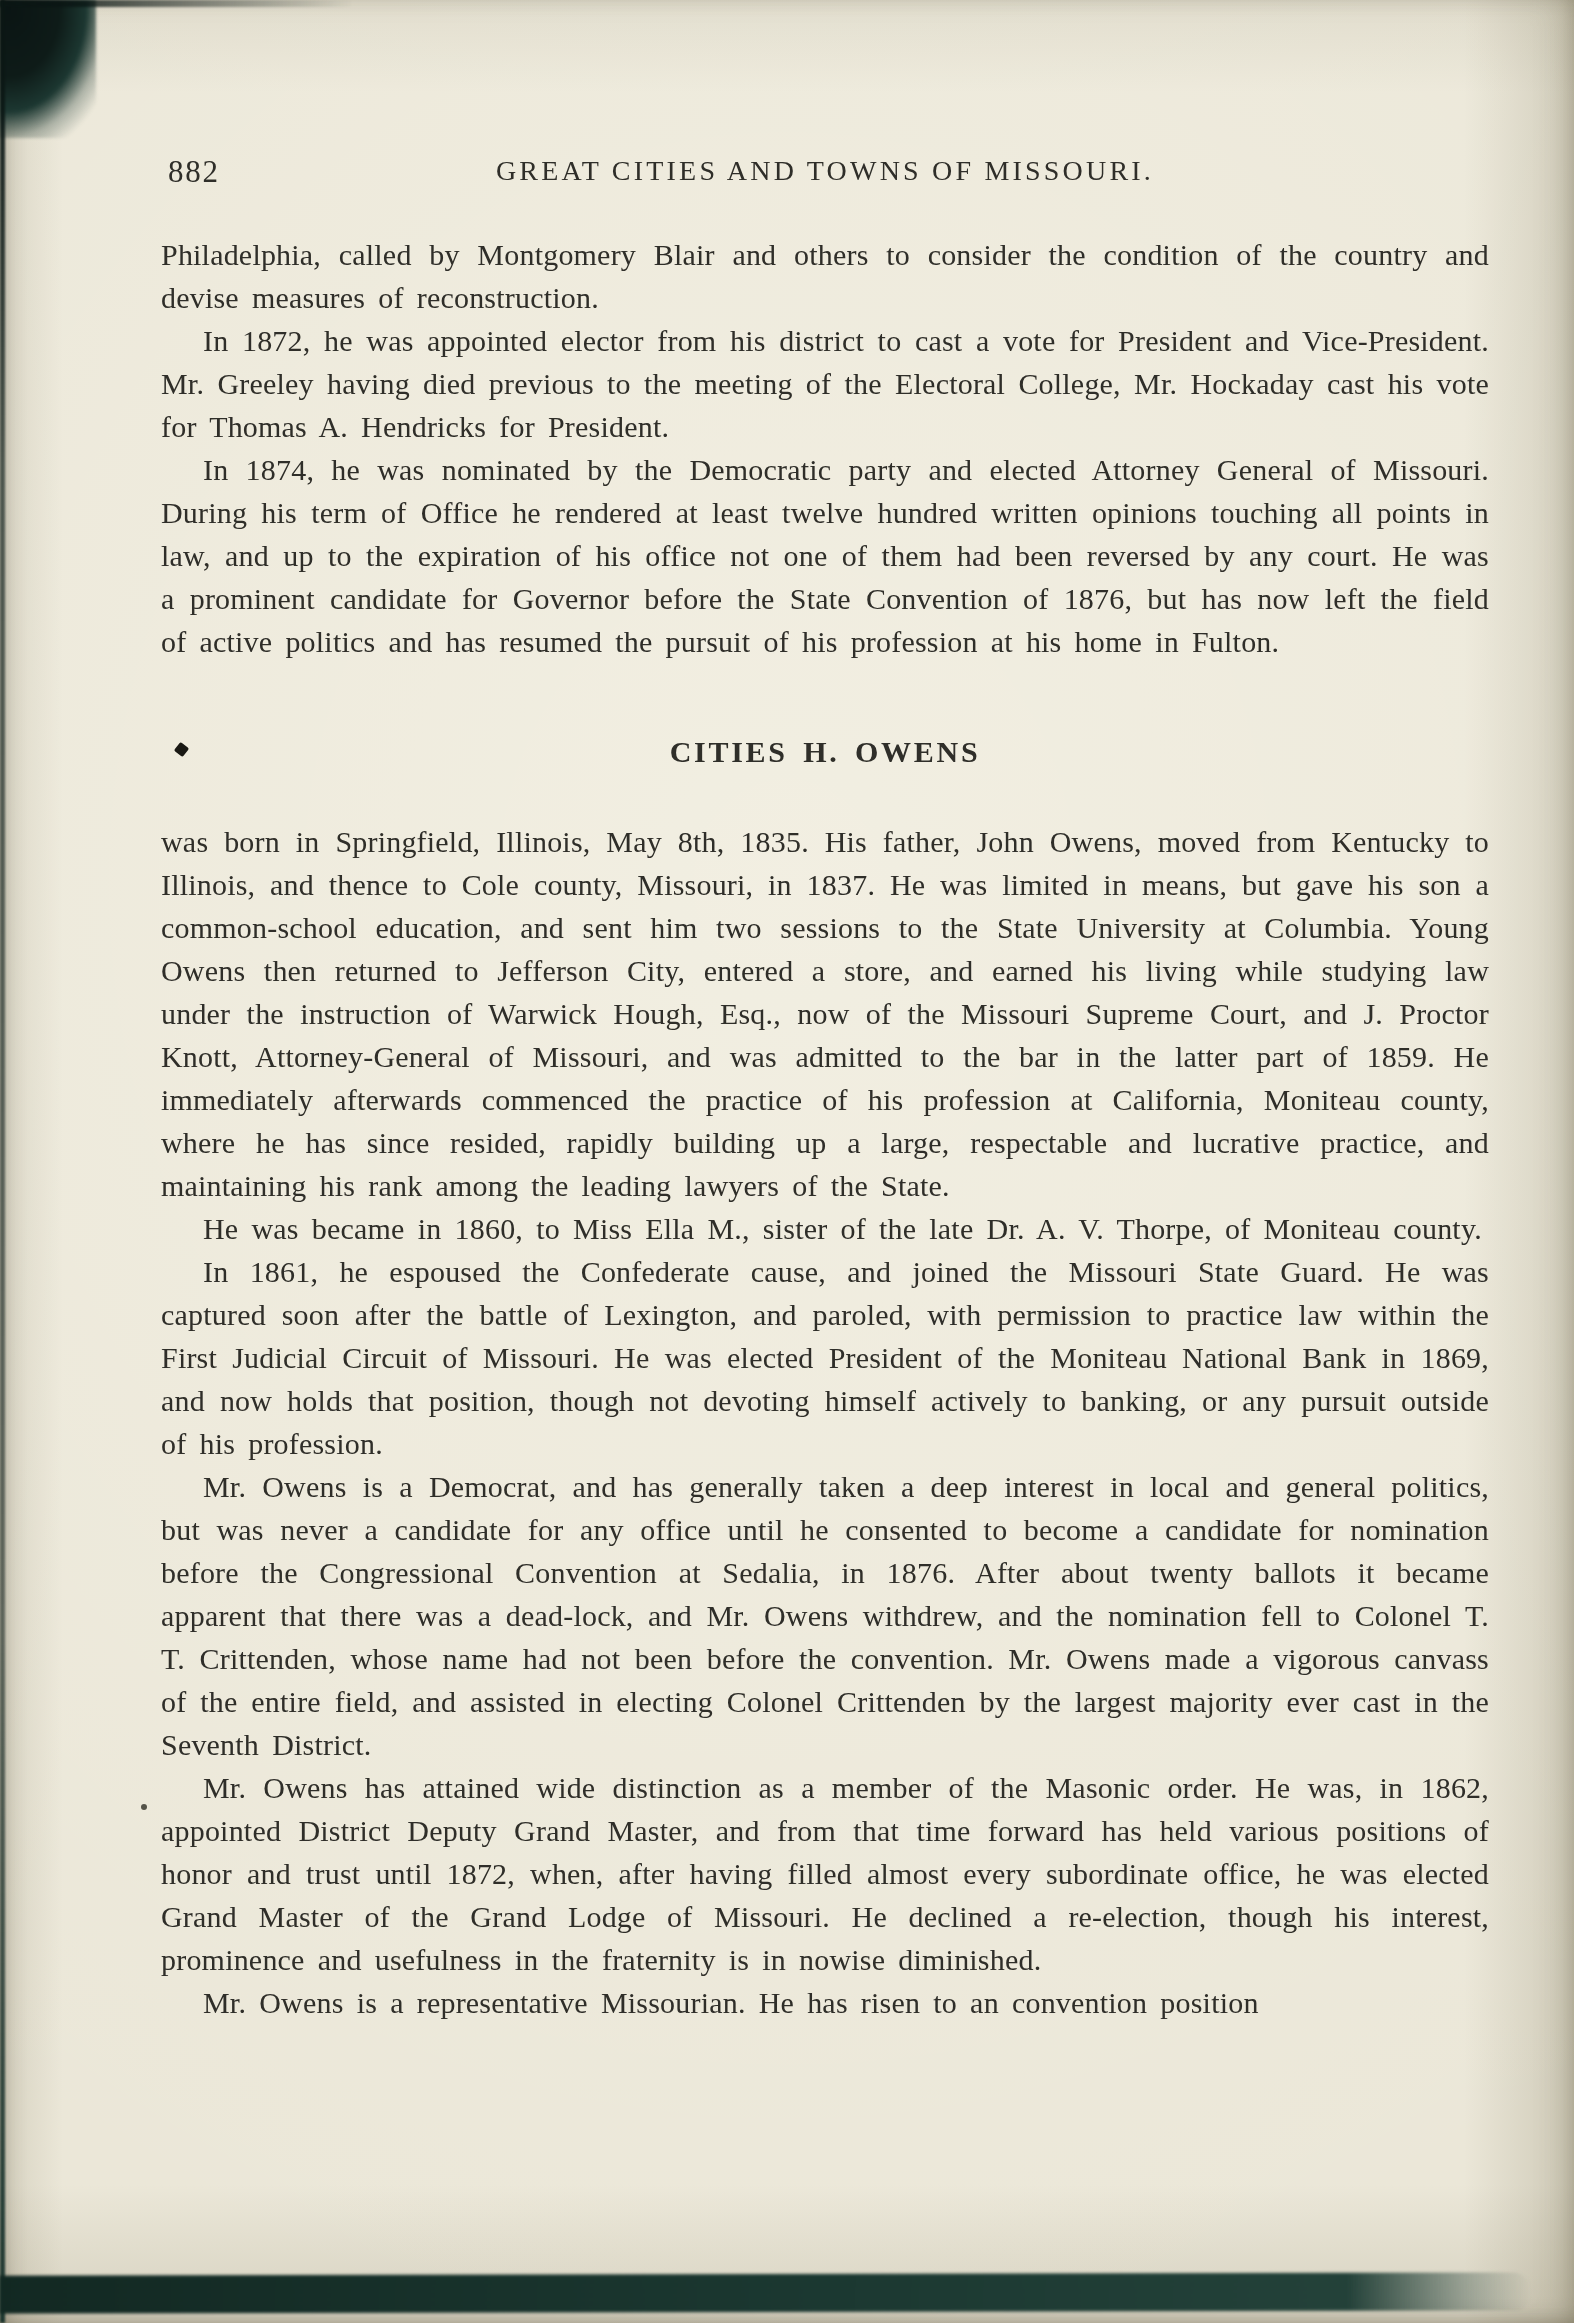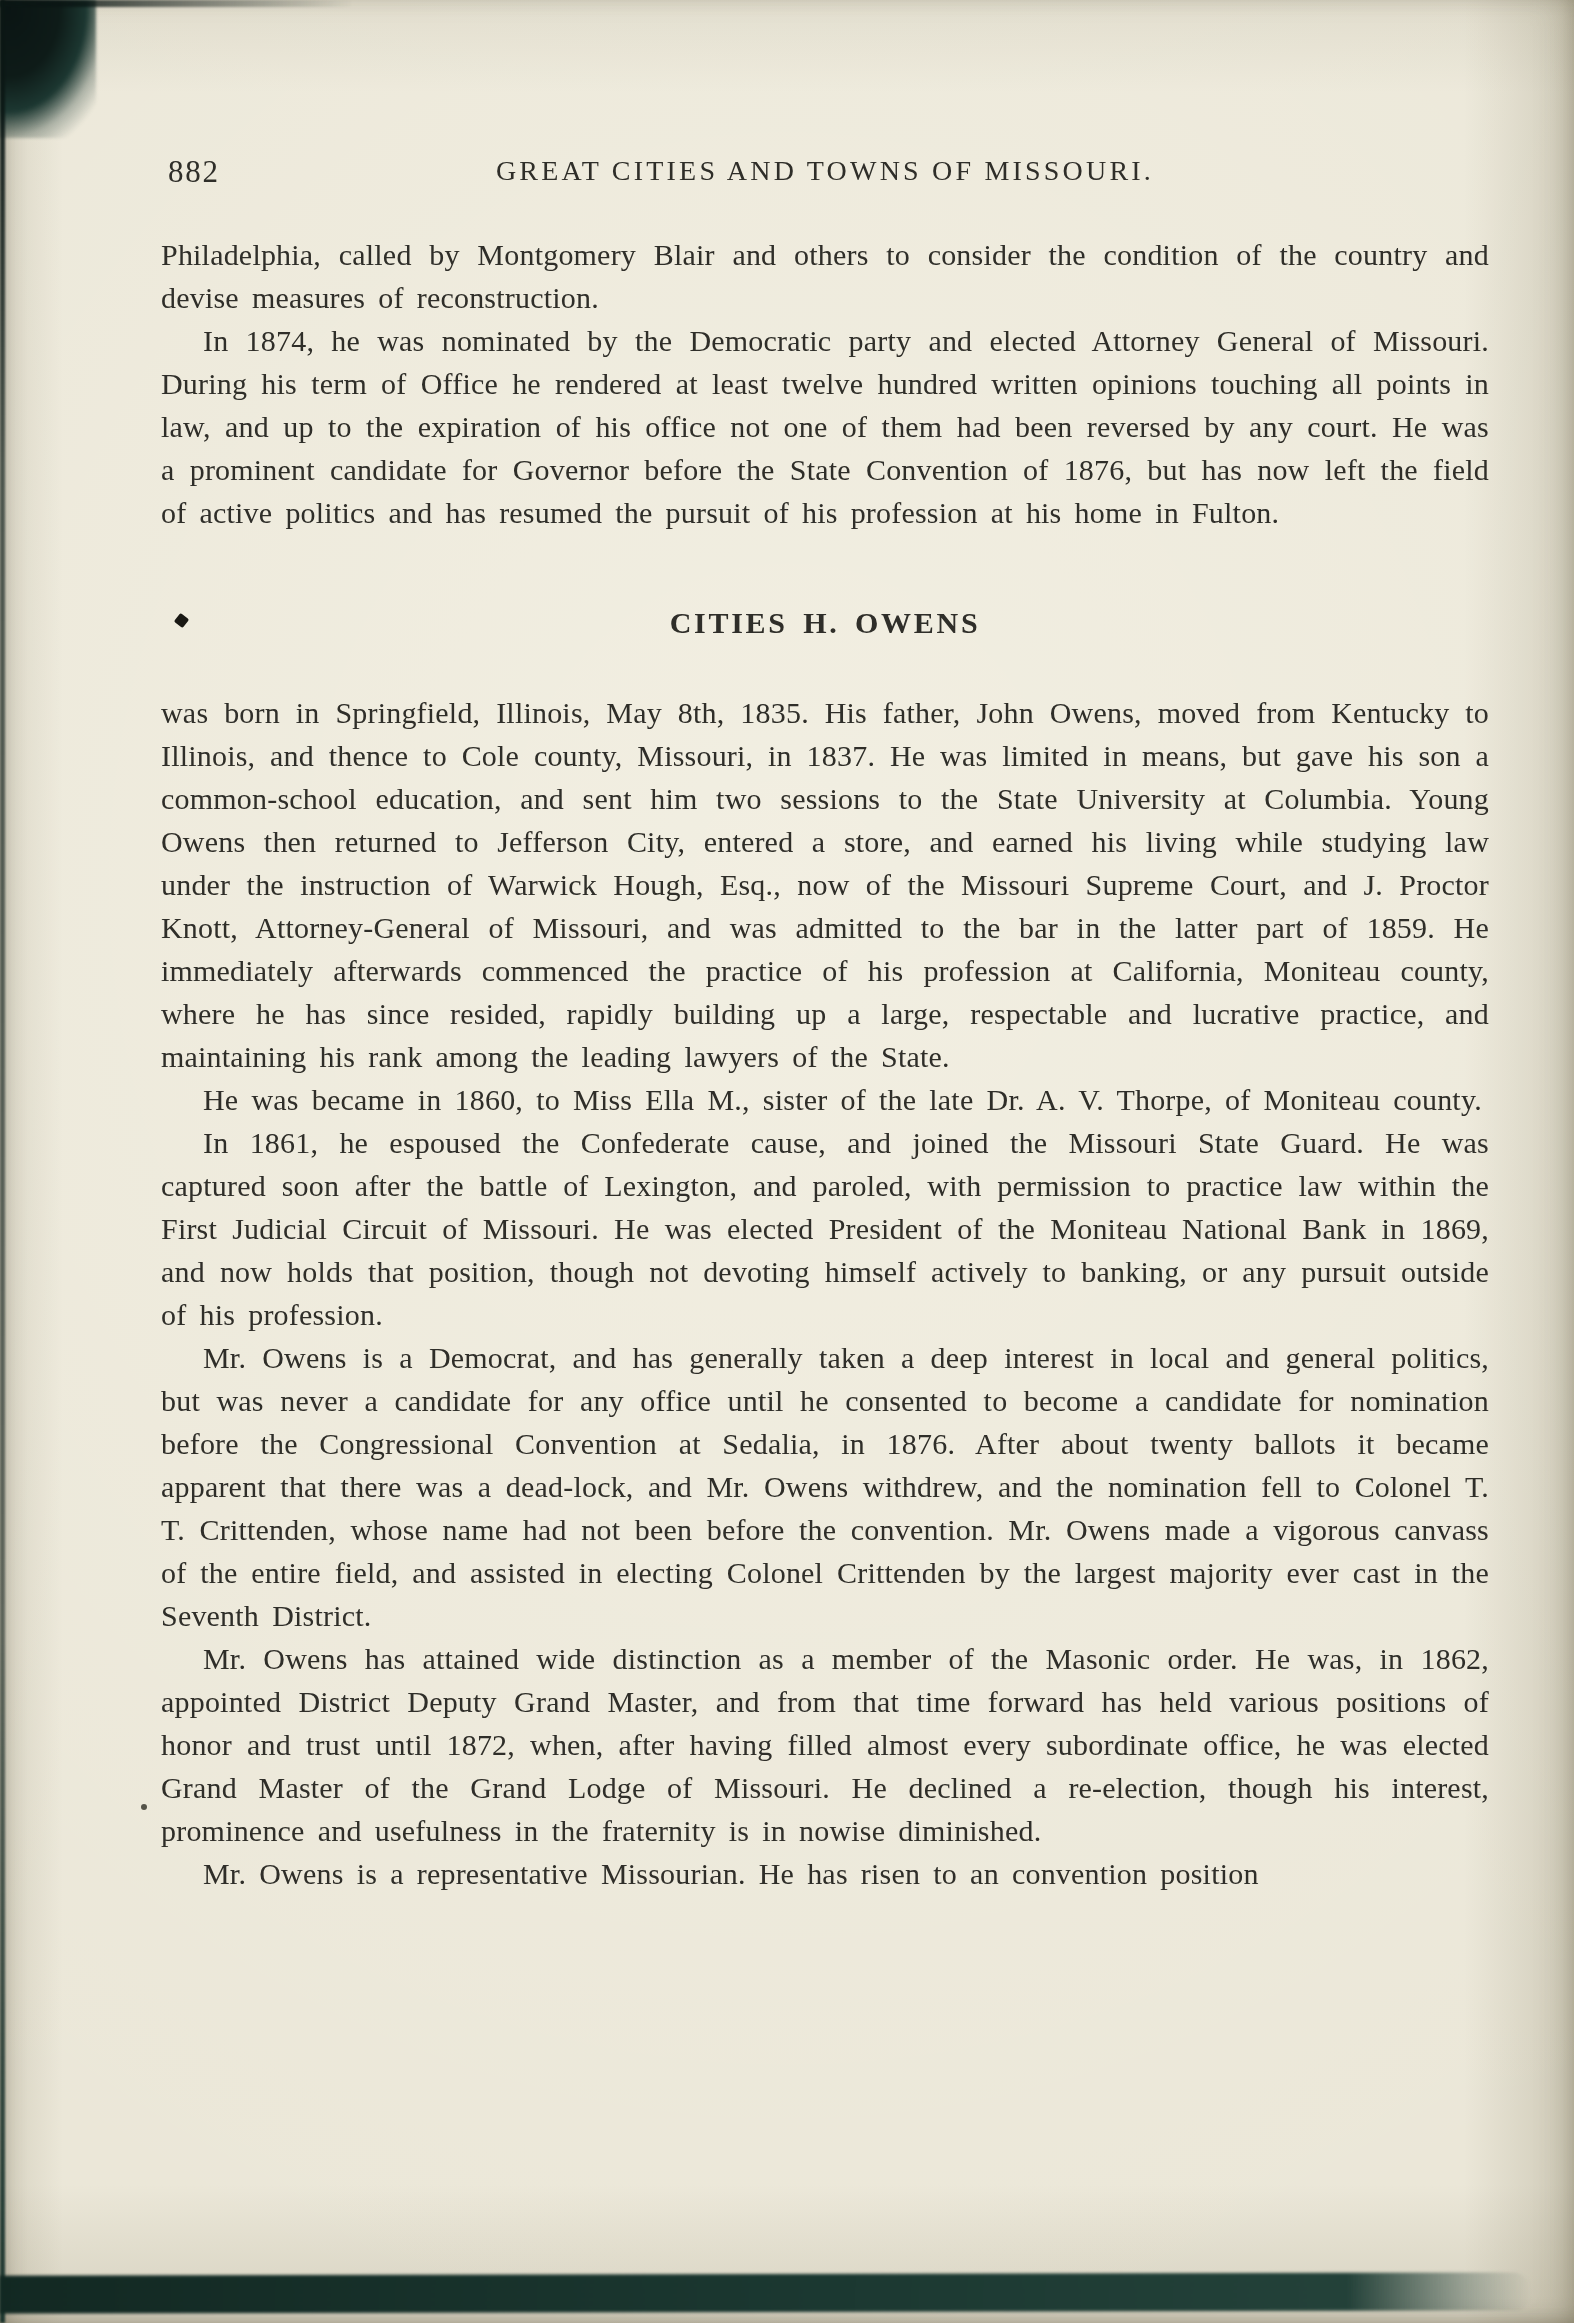--- a/index.html
+++ b/index.html
@@ -89,20 +89,21 @@
   <div class="edge edge-bottom"></div>
 
   <header class="page-header">
     <span class="page-number">882</span>
     <span class="running-title">GREAT CITIES AND TOWNS OF MISSOURI.</span>
   </header>
 
   <main class="text-block">
 
     <p class="para flush">Philadelphia, called by Montgomery Blair and others to consider the condition of the country and devise measures of reconstruction.</p>
+    <p class="para">In 1872, he was appointed elector from his district to cast a vote for President and Vice-President.  Mr. Greeley having died previous to the meeting of the Electoral College, Mr. Hockaday cast his vote for Thomas A. Hendricks for President.</p>
     <p class="para">In 1874, he was nominated by the Democratic party and elected Attorney General of Missouri.  During his term of Office he rendered at least twelve hundred written opinions touching all points in law, and up to the expiration of his office not one of them had been reversed by any court.  He was a prominent candidate for Governor before the State Convention of 1876, but has now left the field of active politics and has resumed the pursuit of his profession at his home in Fulton.</p>
 
     <div class="heading-row">
       <span class="ink-mark"></span>
       <h2 class="section-heading">CITIES H. OWENS</h2>
     </div>
 
     <p class="para flush">was born in Springfield, Illinois, May 8th, 1835.  His father, John Owens, moved from Kentucky to Illinois, and thence to Cole county, Missouri, in 1837.  He was limited in means, but gave his son a common-school education, and sent him two sessions to the State University at Columbia.  Young Owens then returned to Jefferson City, entered a store, and earned his living while studying law under the instruction of Warwick Hough, Esq., now of the Missouri Supreme Court, and J. Proctor Knott, Attorney-General of Missouri, and was admitted to the bar in the latter part of 1859.  He immediately afterwards commenced the practice of his profession at California, Moniteau county, where he has since resided, rapidly building up a large, respectable and lucrative practice, and maintaining his rank among the leading lawyers of the State.</p>
     <p class="para">He was became in 1860, to Miss Ella M., sister of the late Dr. A. V. Thorpe, of Moniteau county.</p>
     <p class="para">In 1861, he espoused the Confederate cause, and joined the Missouri State Guard.  He was captured soon after the battle of Lexington, and paroled, with permission to practice law within the First Judicial Circuit of Missouri.  He was elected President of the Moniteau National Bank in 1869, and now holds that position, though not devoting himself actively to banking, or any pursuit outside of his profession.</p>

